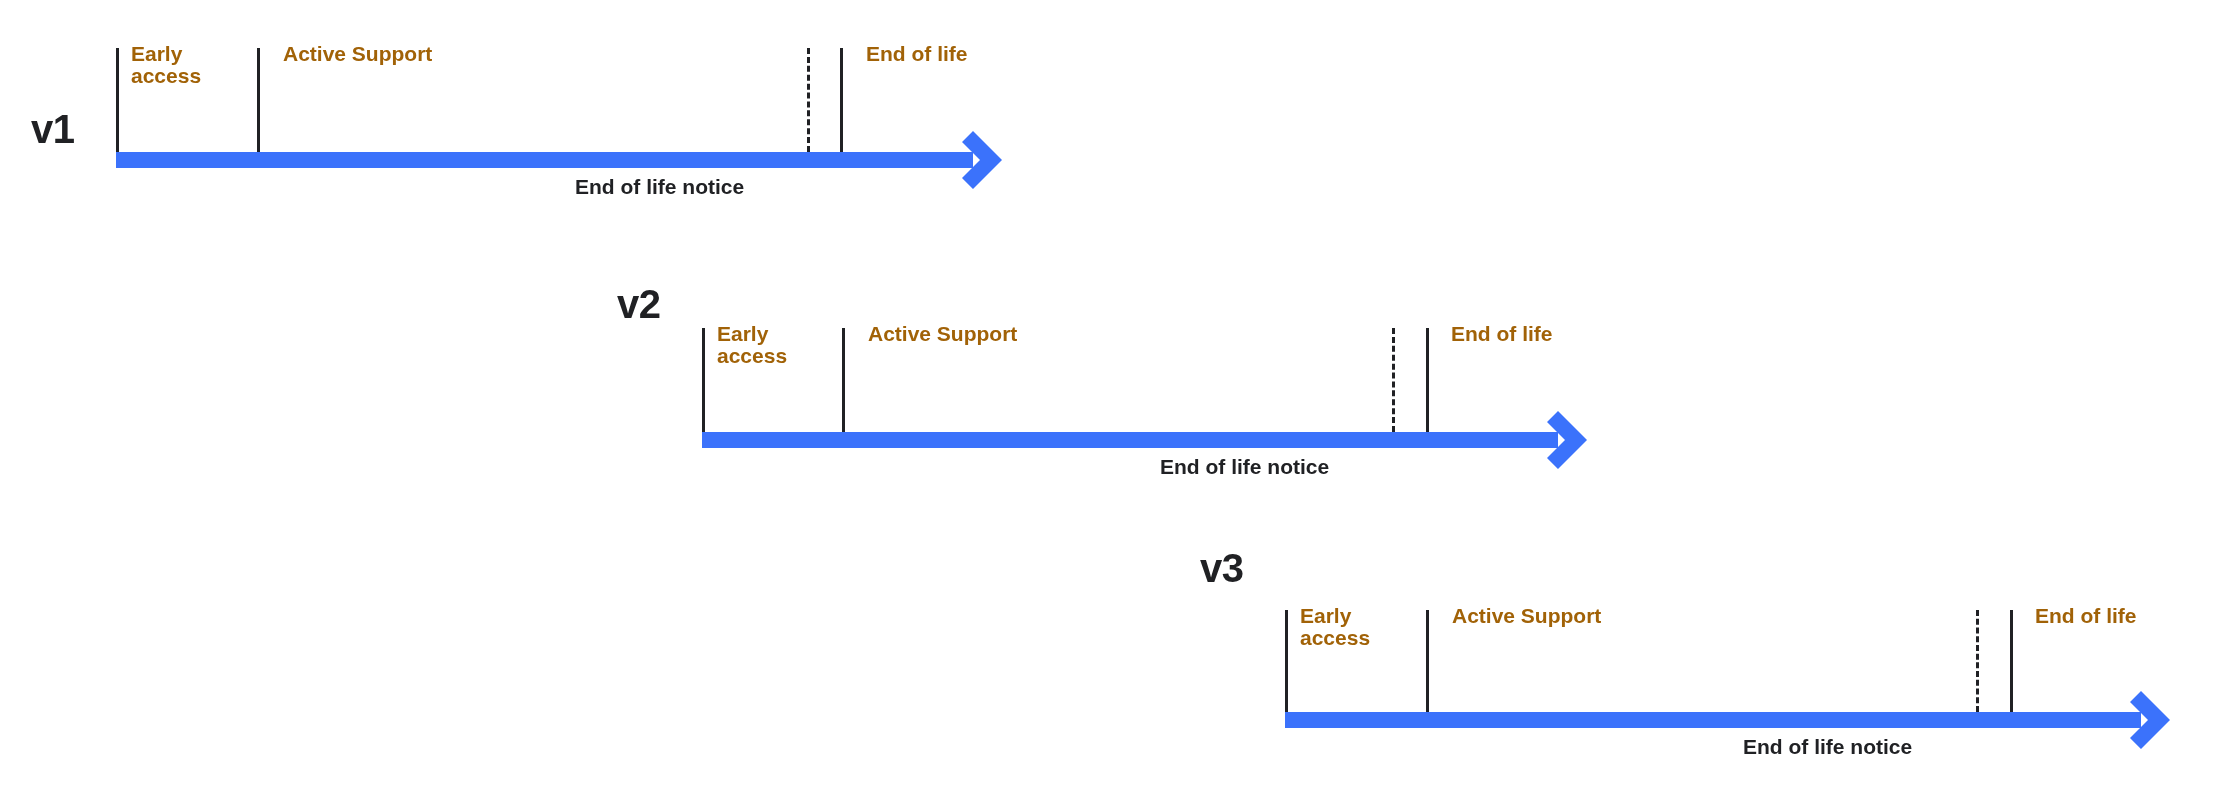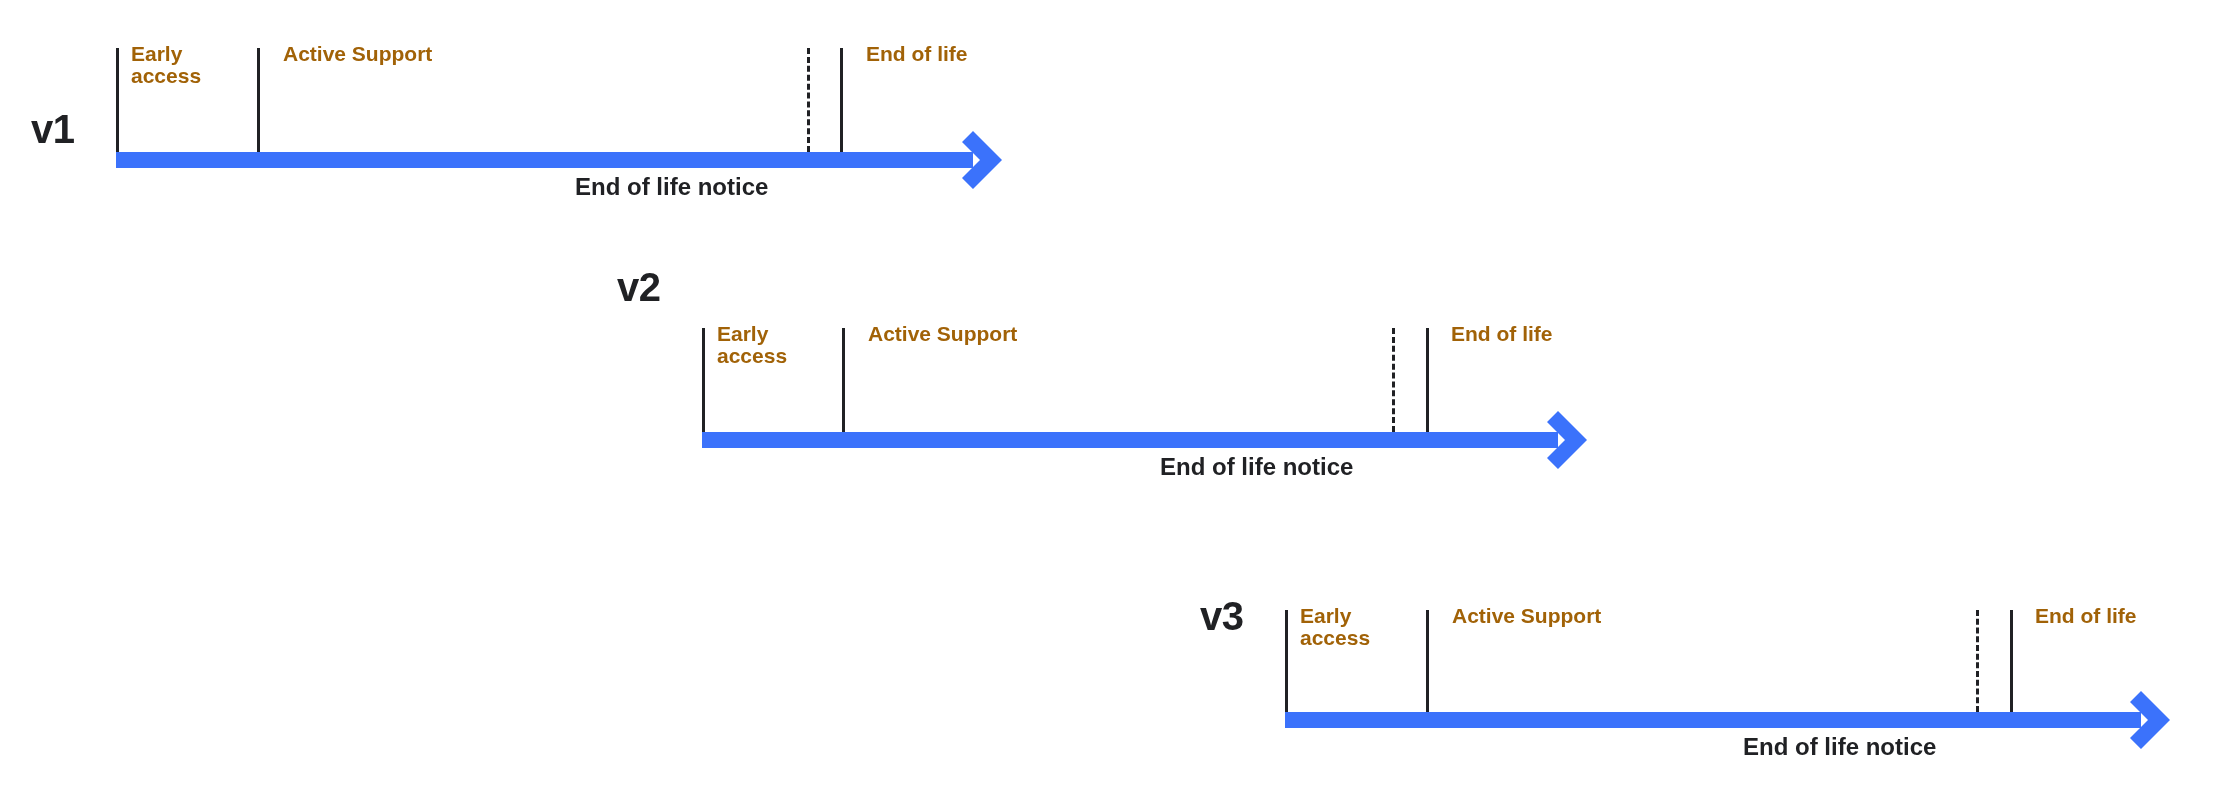--- a/index.html
+++ b/index.html
@@ -30,21 +30,21 @@
     font-weight: bold;
     color: #a16207;
     font-size: 21px;
     line-height: 22px;
     white-space: pre-line;
   }
   .notice-text {
     position: absolute;
     font-weight: bold;
     color: #202124;
-    font-size: 24px;
+    font-size: 21px;
     line-height: 22px;
     white-space: nowrap;
   }
   .divider-solid {
     position: absolute;
     width: 3px;
     background: #202124;
   }
   .divider-dashed {
     position: absolute;
@@ -81,37 +81,37 @@
 access</div>
       <div class="phase-text" style="left: 283px; top: 43px;">Active Support</div>
       <div class="phase-text" style="left: 866px; top: 43px;">End of life</div>
       <div class="track-bar" style="left: 116px; top: 152px; width: 857px; background: rgb(59, 114, 251);"></div>
       <svg class="arrow-head" width="58" height="58" viewBox="0 0 58 58" style="left: 961px; top: 131px;">
         <polygon points="12,0 41,29 12,58 1,47 19,29 1,11" fill="#3B72FB"></polygon>
       </svg>
       <div class="notice-text" style="left: 575px; top: 176px;">End of life notice</div>
     </div>
     <div class="timeline-group">
-      <div class="version-label" style="left: 617px; top: 267px;">v2</div>
+      <div class="version-label" style="left: 617px; top: 284px;">v2</div>
       <div class="divider-solid" style="left: 702px; top: 328px; height: 104px;"></div>
       <div class="divider-solid" style="left: 842px; top: 328px; height: 104px;"></div>
       <div class="divider-dashed" style="left: 1392px; top: 328px; height: 104px;"></div>
       <div class="divider-solid" style="left: 1426px; top: 328px; height: 104px;"></div>
       <div class="phase-text" style="left: 717px; top: 323px;">Early
 access</div>
       <div class="phase-text" style="left: 868px; top: 323px;">Active Support</div>
       <div class="phase-text" style="left: 1451px; top: 323px;">End of life</div>
       <div class="track-bar" style="left: 702px; top: 432px; width: 856px; background: rgb(59, 114, 251);"></div>
       <svg class="arrow-head" width="58" height="58" viewBox="0 0 58 58" style="left: 1546px; top: 411px;">
         <polygon points="12,0 41,29 12,58 1,47 19,29 1,11" fill="#3B72FB"></polygon>
       </svg>
       <div class="notice-text" style="left: 1160px; top: 456px;">End of life notice</div>
     </div>
     <div class="timeline-group">
-      <div class="version-label" style="left: 1200px; top: 548px; margin-top: 48px;">v3</div>
+      <div class="version-label" style="left: 1200px; top: 548px;">v3</div>
       <div class="divider-solid" style="left: 1285px; top: 610px; height: 102px;"></div>
       <div class="divider-solid" style="left: 1426px; top: 610px; height: 102px;"></div>
       <div class="divider-dashed" style="left: 1976px; top: 610px; height: 102px;"></div>
       <div class="divider-solid" style="left: 2010px; top: 610px; height: 102px;"></div>
       <div class="phase-text" style="left: 1300px; top: 605px;">Early
 access</div>
       <div class="phase-text" style="left: 1452px; top: 605px;">Active Support</div>
       <div class="phase-text" style="left: 2035px; top: 605px;">End of life</div>
       <div class="track-bar" style="left: 1285px; top: 712px; width: 856px; background: rgb(59, 114, 251);"></div>
       <svg class="arrow-head" width="58" height="58" viewBox="0 0 58 58" style="left: 2129px; top: 691px;">

